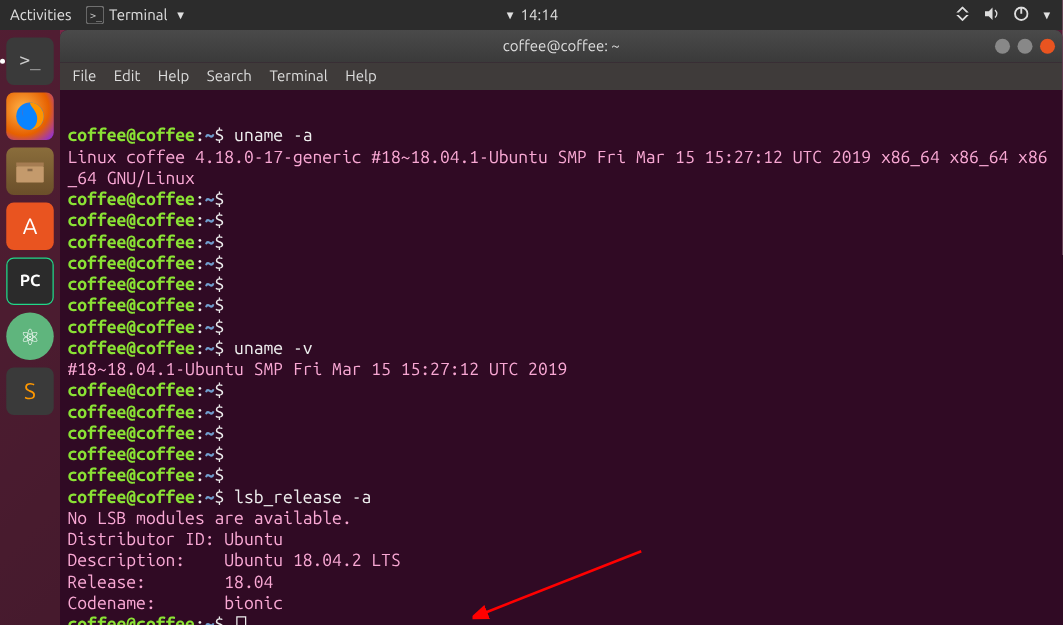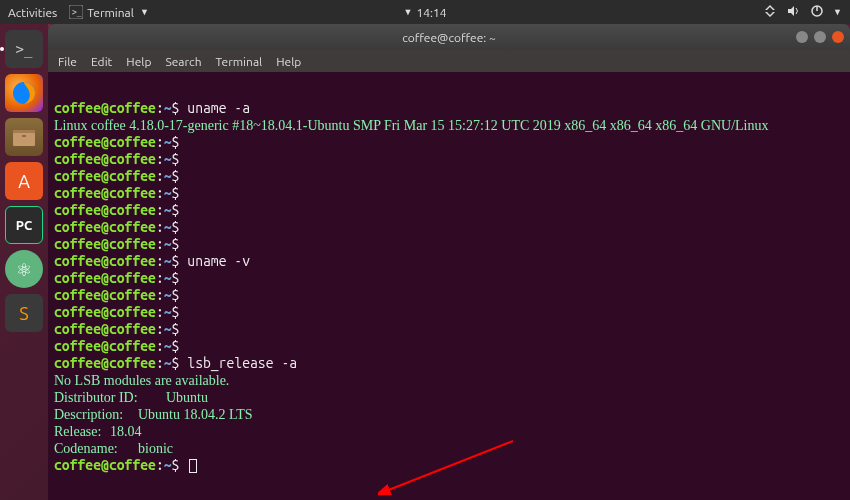--- a/index.html
+++ b/index.html
@@ -128,21 +128,21 @@
       line-height: 17px;
       color: #eee;
       overflow: hidden;
       position: relative;
       margin-top: 24px;
     }
     .prompt-user { color: #8ae234; font-weight: bold; }
     .prompt-path { color: #729fcf; font-weight: bold; }
     .prompt-sep { color: #eee; }
     .cmd { color: #eee; }
-    .out { color: #86efac; font-family: Liberation Serif, serif; }
+    .out { color: #f9a8d4; }
     .cursor {
       display: inline-block;
       width: 8px; height: 14px;
       border: 1px solid #eee;
       vertical-align: text-bottom;
       margin-left: 2px;
     }
     .tl { white-space: pre-wrap; word-break: break-all;}
     
     .arrow {
@@ -248,20 +248,21 @@
     <div class="tl"><span class="prompt-user">coffee@coffee</span><span class="prompt-sep">:</span><span class="prompt-path">~</span><span class="prompt-sep">$</span> <span class="cmd">uname -a</span></div>
     <div class="tl out">Linux coffee 4.18.0-17-generic #18~18.04.1-Ubuntu SMP Fri Mar 15 15:27:12 UTC 2019 x86_64 x86_64 x86_64 GNU/Linux</div>
     <div class="tl"><span class="prompt-user">coffee@coffee</span><span class="prompt-sep">:</span><span class="prompt-path">~</span><span class="prompt-sep">$</span> </div>
     <div class="tl"><span class="prompt-user">coffee@coffee</span><span class="prompt-sep">:</span><span class="prompt-path">~</span><span class="prompt-sep">$</span> </div>
     <div class="tl"><span class="prompt-user">coffee@coffee</span><span class="prompt-sep">:</span><span class="prompt-path">~</span><span class="prompt-sep">$</span> </div>
     <div class="tl"><span class="prompt-user">coffee@coffee</span><span class="prompt-sep">:</span><span class="prompt-path">~</span><span class="prompt-sep">$</span> </div>
     <div class="tl"><span class="prompt-user">coffee@coffee</span><span class="prompt-sep">:</span><span class="prompt-path">~</span><span class="prompt-sep">$</span> </div>
     <div class="tl"><span class="prompt-user">coffee@coffee</span><span class="prompt-sep">:</span><span class="prompt-path">~</span><span class="prompt-sep">$</span> </div>
     <div class="tl"><span class="prompt-user">coffee@coffee</span><span class="prompt-sep">:</span><span class="prompt-path">~</span><span class="prompt-sep">$</span> </div>
     <div class="tl"><span class="prompt-user">coffee@coffee</span><span class="prompt-sep">:</span><span class="prompt-path">~</span><span class="prompt-sep">$</span> <span class="cmd">uname -v</span></div>
+    <div class="tl out">#18~18.04.1-Ubuntu SMP Fri Mar 15 15:27:12 UTC 2019</div>
     <div class="tl"><span class="prompt-user">coffee@coffee</span><span class="prompt-sep">:</span><span class="prompt-path">~</span><span class="prompt-sep">$</span> </div>
     <div class="tl"><span class="prompt-user">coffee@coffee</span><span class="prompt-sep">:</span><span class="prompt-path">~</span><span class="prompt-sep">$</span> </div>
     <div class="tl"><span class="prompt-user">coffee@coffee</span><span class="prompt-sep">:</span><span class="prompt-path">~</span><span class="prompt-sep">$</span> </div>
     <div class="tl"><span class="prompt-user">coffee@coffee</span><span class="prompt-sep">:</span><span class="prompt-path">~</span><span class="prompt-sep">$</span> </div>
     <div class="tl"><span class="prompt-user">coffee@coffee</span><span class="prompt-sep">:</span><span class="prompt-path">~</span><span class="prompt-sep">$</span> </div>
     <div class="tl"><span class="prompt-user">coffee@coffee</span><span class="prompt-sep">:</span><span class="prompt-path">~</span><span class="prompt-sep">$</span> <span class="cmd">lsb_release -a</span></div>
     <div class="tl out">No LSB modules are available.</div>
     <div class="tl out">Distributor ID:	Ubuntu</div>
     <div class="tl out">Description:	Ubuntu 18.04.2 LTS</div>
     <div class="tl out">Release:	18.04</div>

